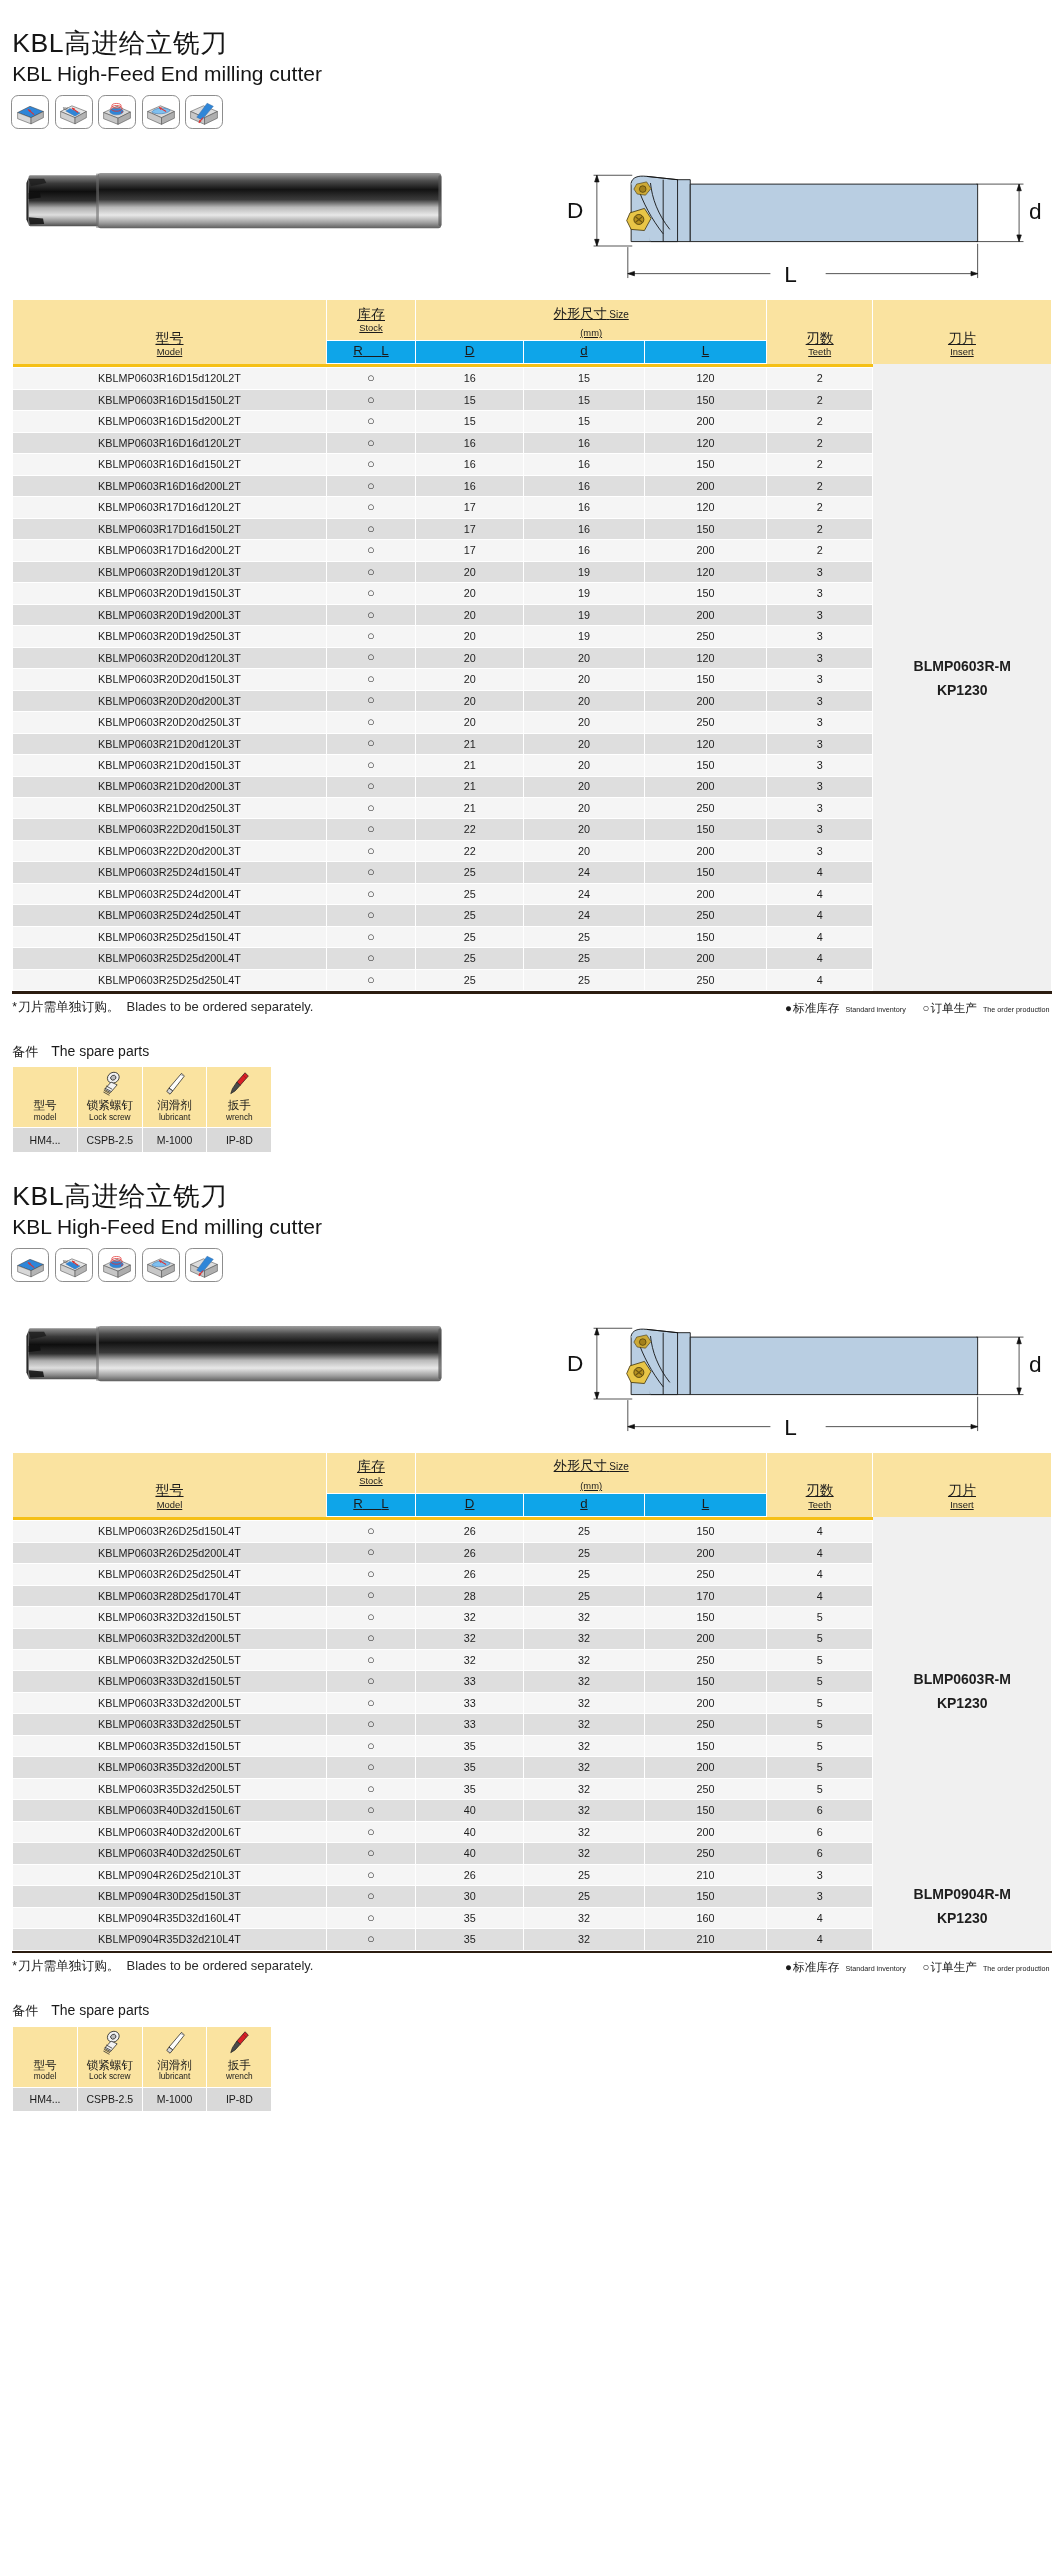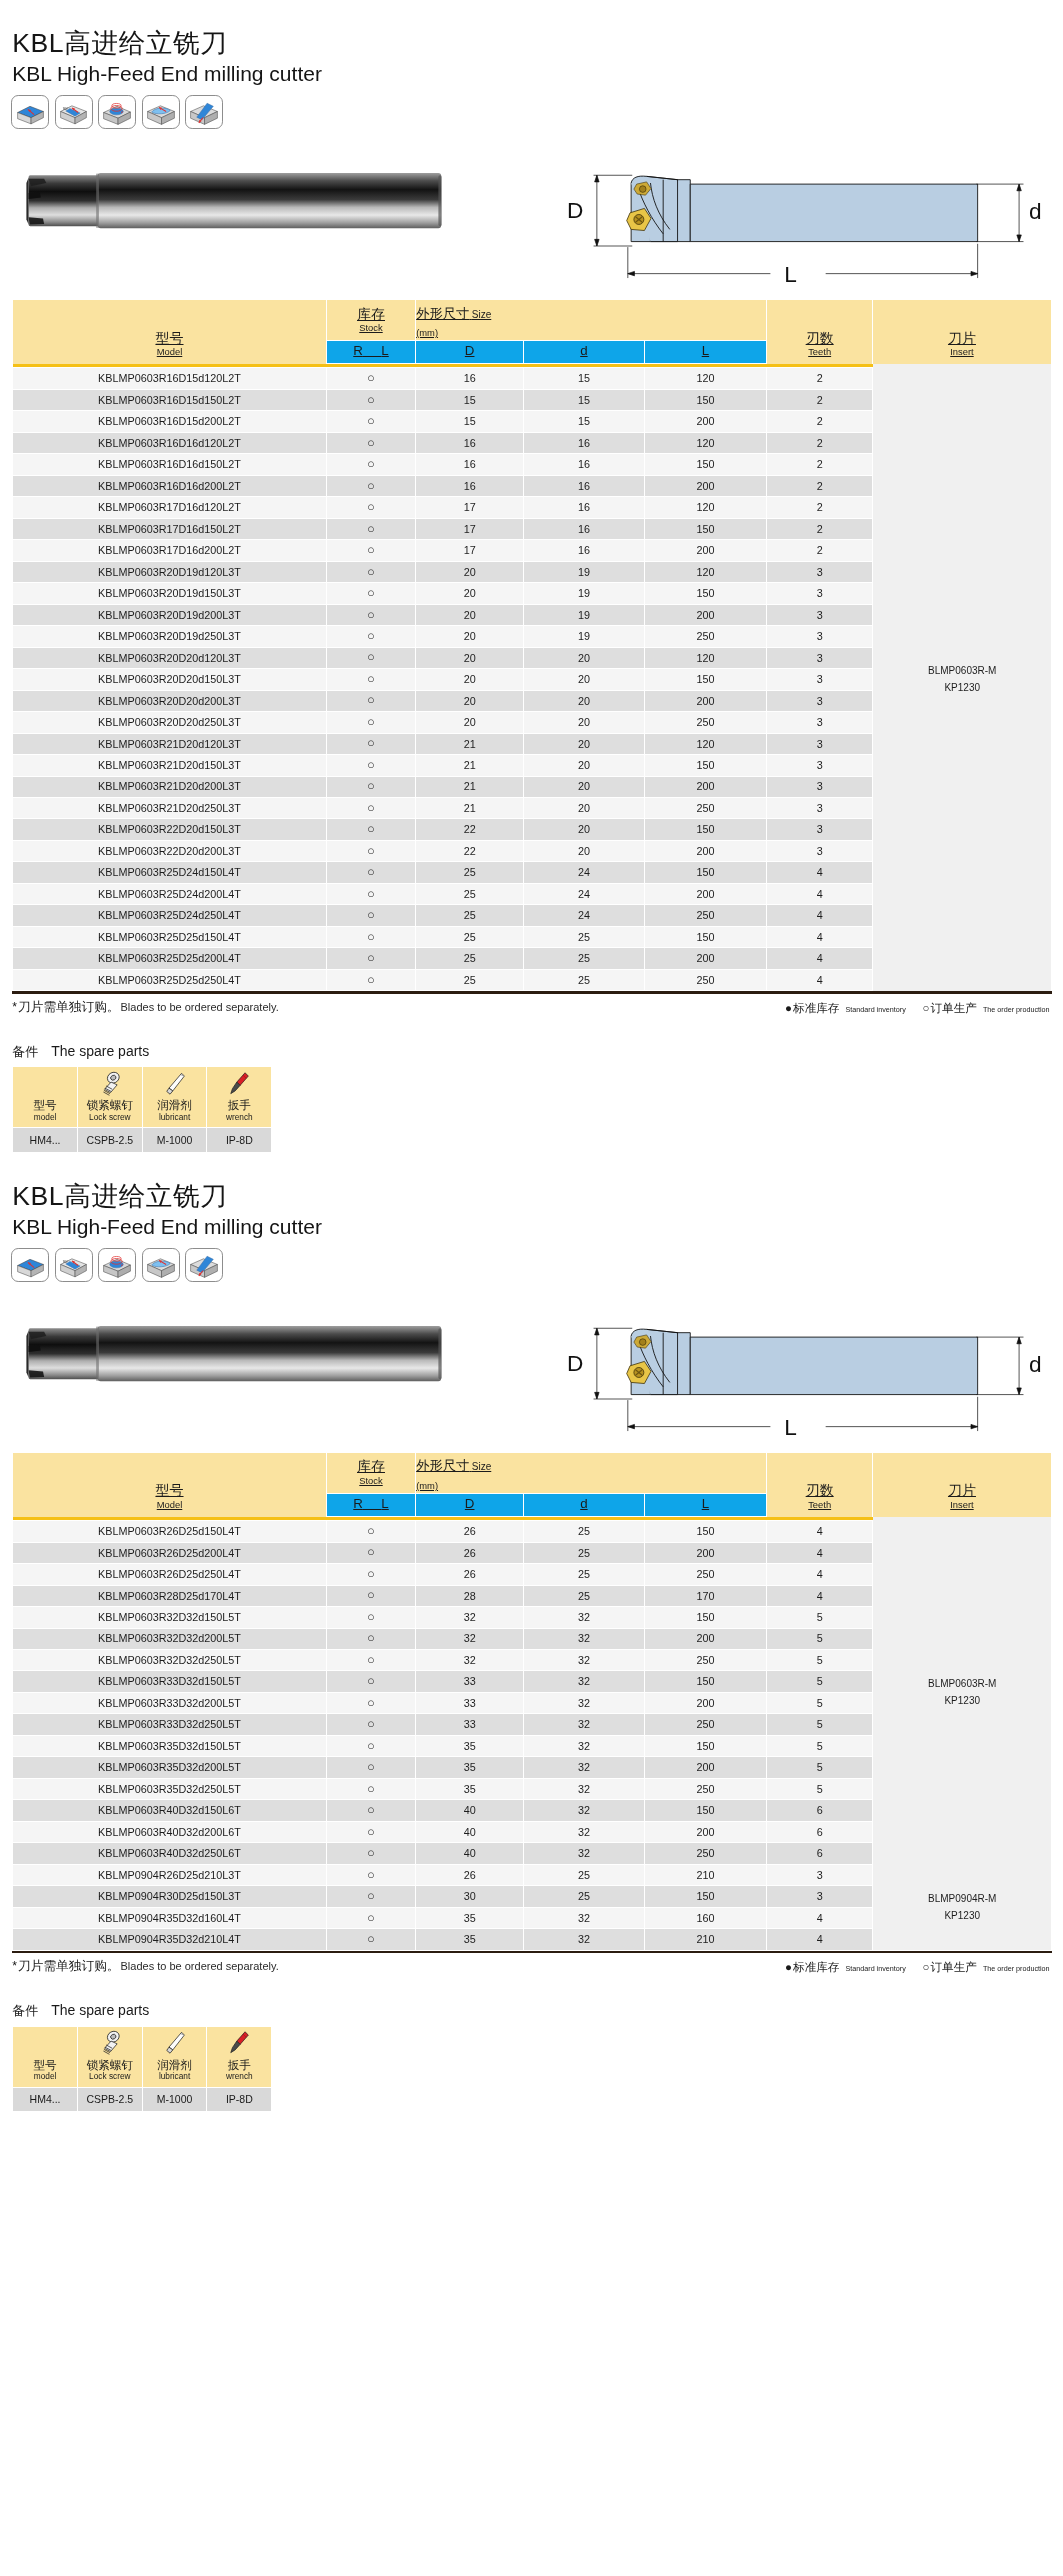--- a/index.html
+++ b/index.html
@@ -54,54 +54,54 @@
 
   .spec thead th {
     background:#fae3a0; border:0.6px solid #ffffff; border-bottom:none;
     font-weight:400; color:#1b1b1b; padding:0; vertical-align:bottom;text-decoration:underline;
   }
   .hd-block { padding:5.5px 2.2px 6.6px; text-align:center; line-height:1.18; }
   .hd-cn { font-size:14px; }
   .hd-en { font-size:9.4px; }
 
   .size-top {
-    text-align:left; padding:6.6px 0 1.1px; line-height:1.1;
+    text-align:center; padding:6.6px 0 1.1px; line-height:1.1;
   }
   .size-top .s-cn { font-size:13.3px; }
   .size-top .s-en { font-size:10px; }
   .size-top .s-mm { font-size:9.4px; display:block; margin-top:7px; }
 
   .spec thead tr.subhead th {
     background:#0ea5e9; border:0.6px solid #ffffff; border-top:0.6px solid #fff;
     font-size:13.3px; padding:2.2px 0 5.5px; text-align:center;
   }
 
   .accent-row td { background:#f5c016; height:3.9px; padding:0; border:none; }
 
   .spec tbody td {
     border:0.6px solid #ffffff;
     font-size:10.8px; text-align:center; padding:3.9px 0 4.4px;
     color:#1d1d1d; background:#f5f5f5; white-space:nowrap;
   }
   .spec tbody tr.alt td { background:#dedede; }
   .spec tbody td.model { font-size:10.8px; letter-spacing:0px; }
   .spec tbody td.insert {
-    background:#f0f0f0; font-size:10px; line-height:1.7; border:none;
+    background:#f0f0f0; font-size:14px; line-height:1.7; border:none;font-weight:bold;
   }
   .stock-o { font-size:12.2px; line-height:1; }
 
   .table-rule { height:2.2px; background:#2b1c10; margin:0 12.2px; }
 
   
   .foot { display:flex; justify-content:space-between; align-items:flex-end;
           padding:5.5px 14.4px 0 12.2px; }
   .foot-left { display:flex; align-items:baseline; }
   .foot-left .star { font-size:12.2px; margin-right:1.1px; }
   .foot-left .cn { font-size:12.7px; }
-  .foot-left .en { font-size:11px; margin-left:1px; color:#2a2a2a; }
+  .foot-left .en { font-size:13px; margin-left:7px; color:#2a2a2a; }
   .legend { display:flex; align-items:baseline; gap:16.6px; }
   .legend .item { display:flex; align-items:baseline; }
   .legend .dot-f { font-size:11.6px; margin-right:1.1px; }
   .legend .dot-o { font-size:11.6px; margin-right:1.1px; }
   .legend .cn { font-size:11.6px; }
   .legend .en { font-size:7.2px; margin-left:6px; }
 
   
   .spare { padding:0 12.2px; margin-top:26.6px; }
   .spare-title { display:flex; align-items:baseline; margin-bottom:5.5px; }

